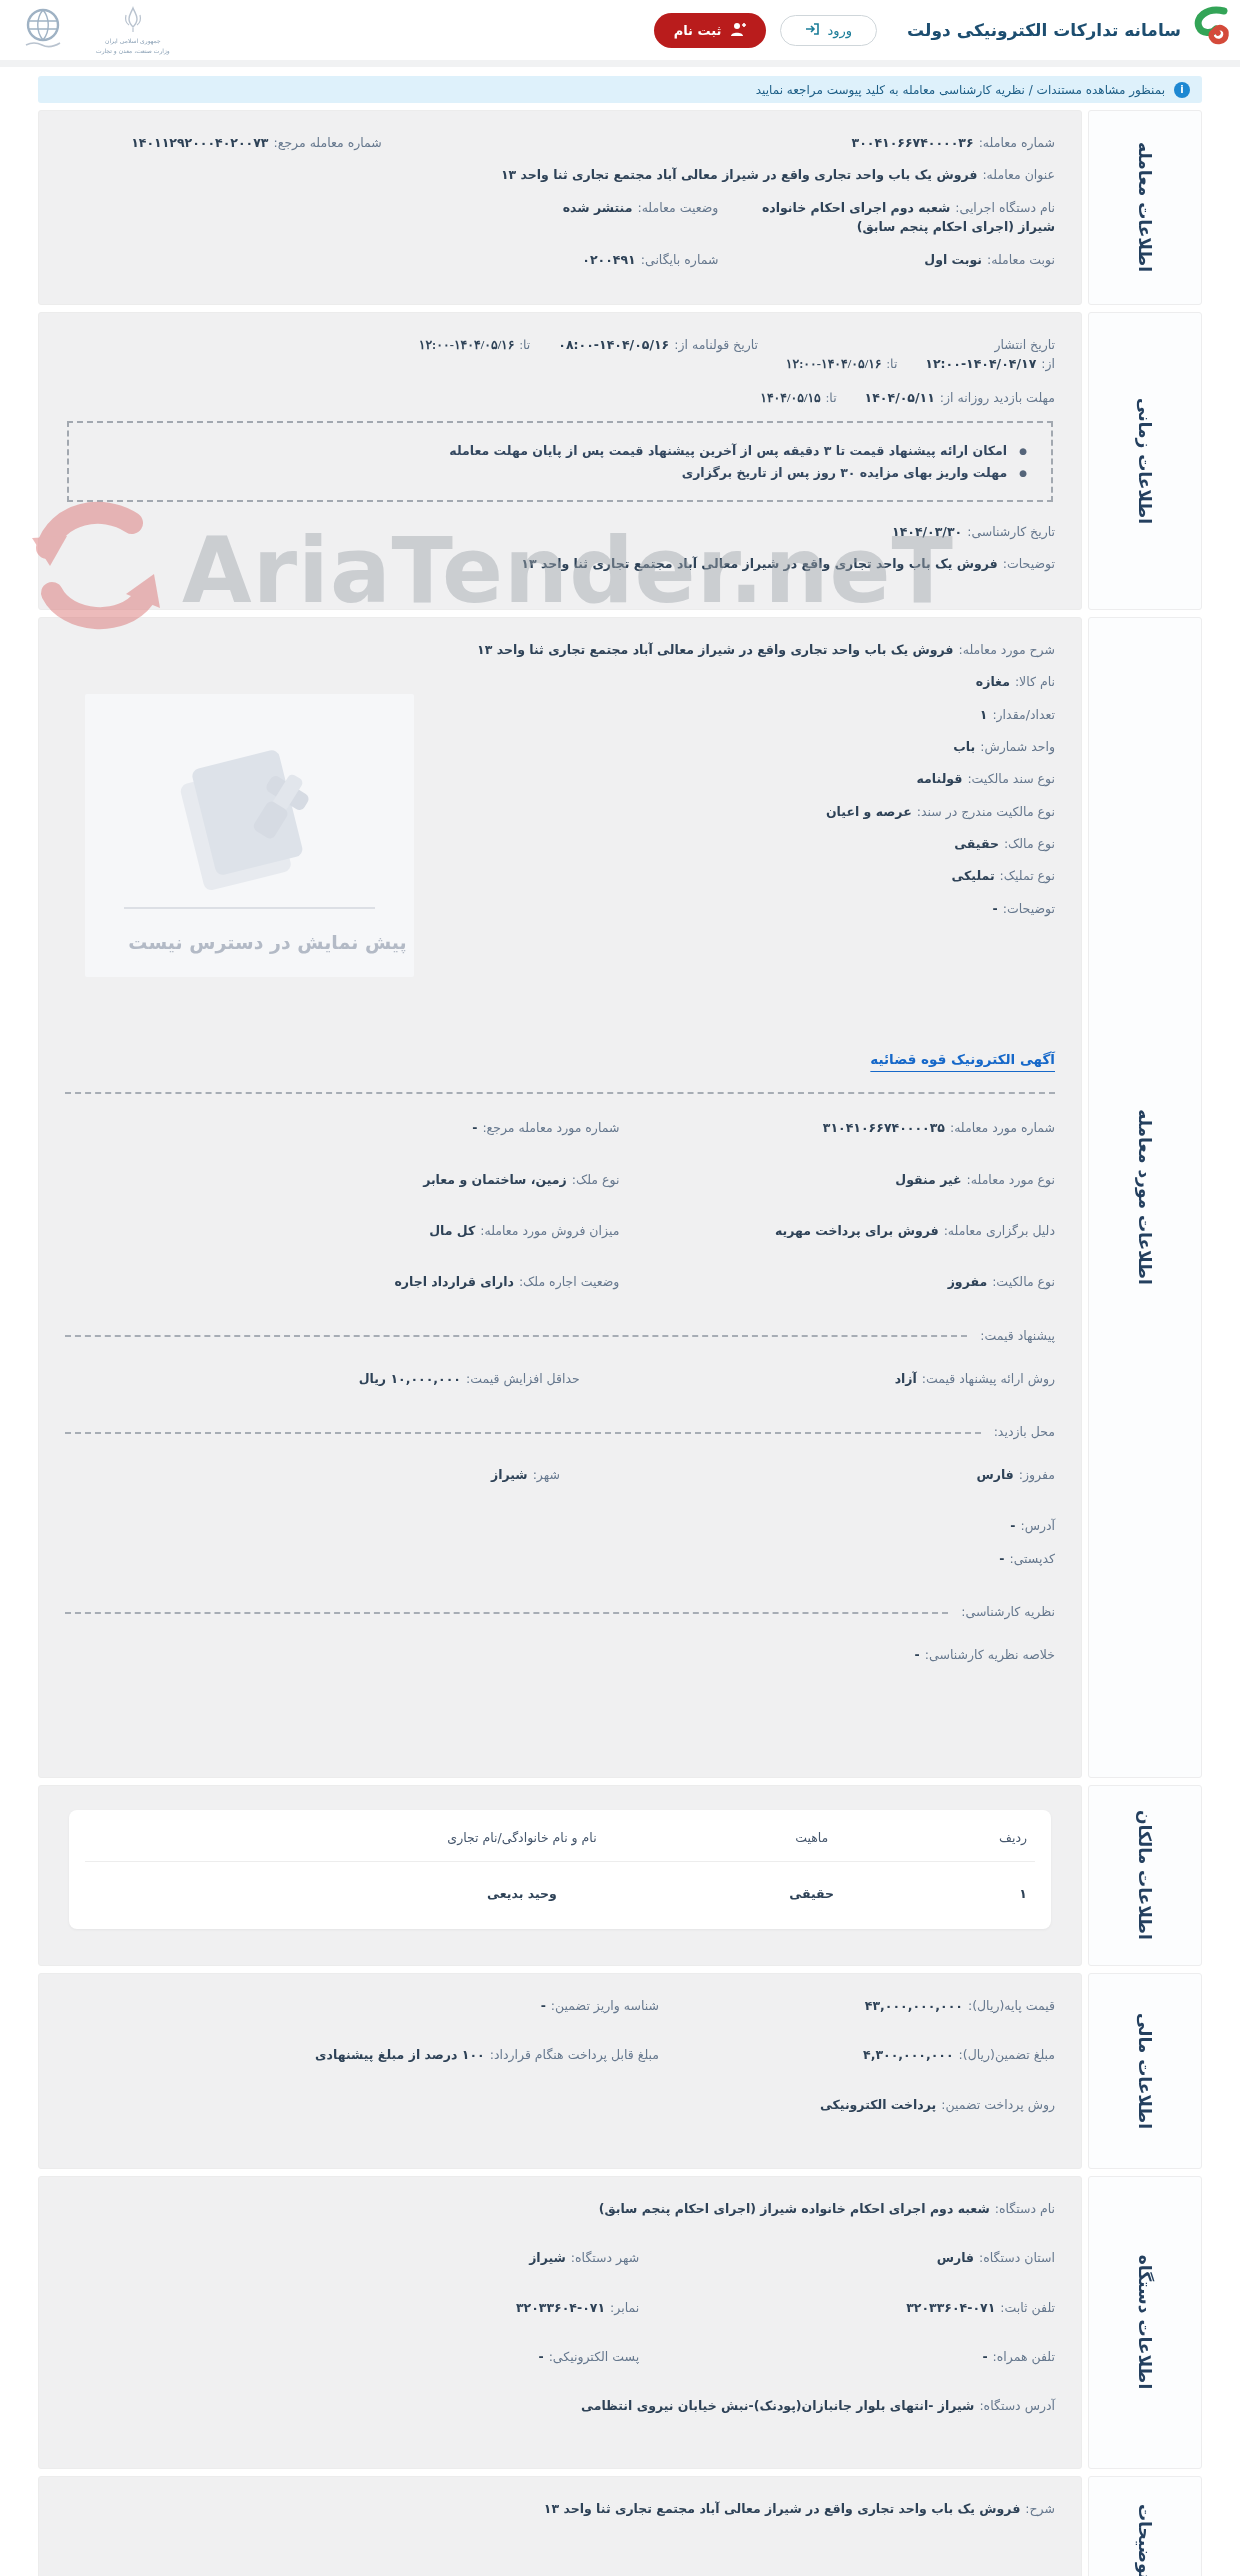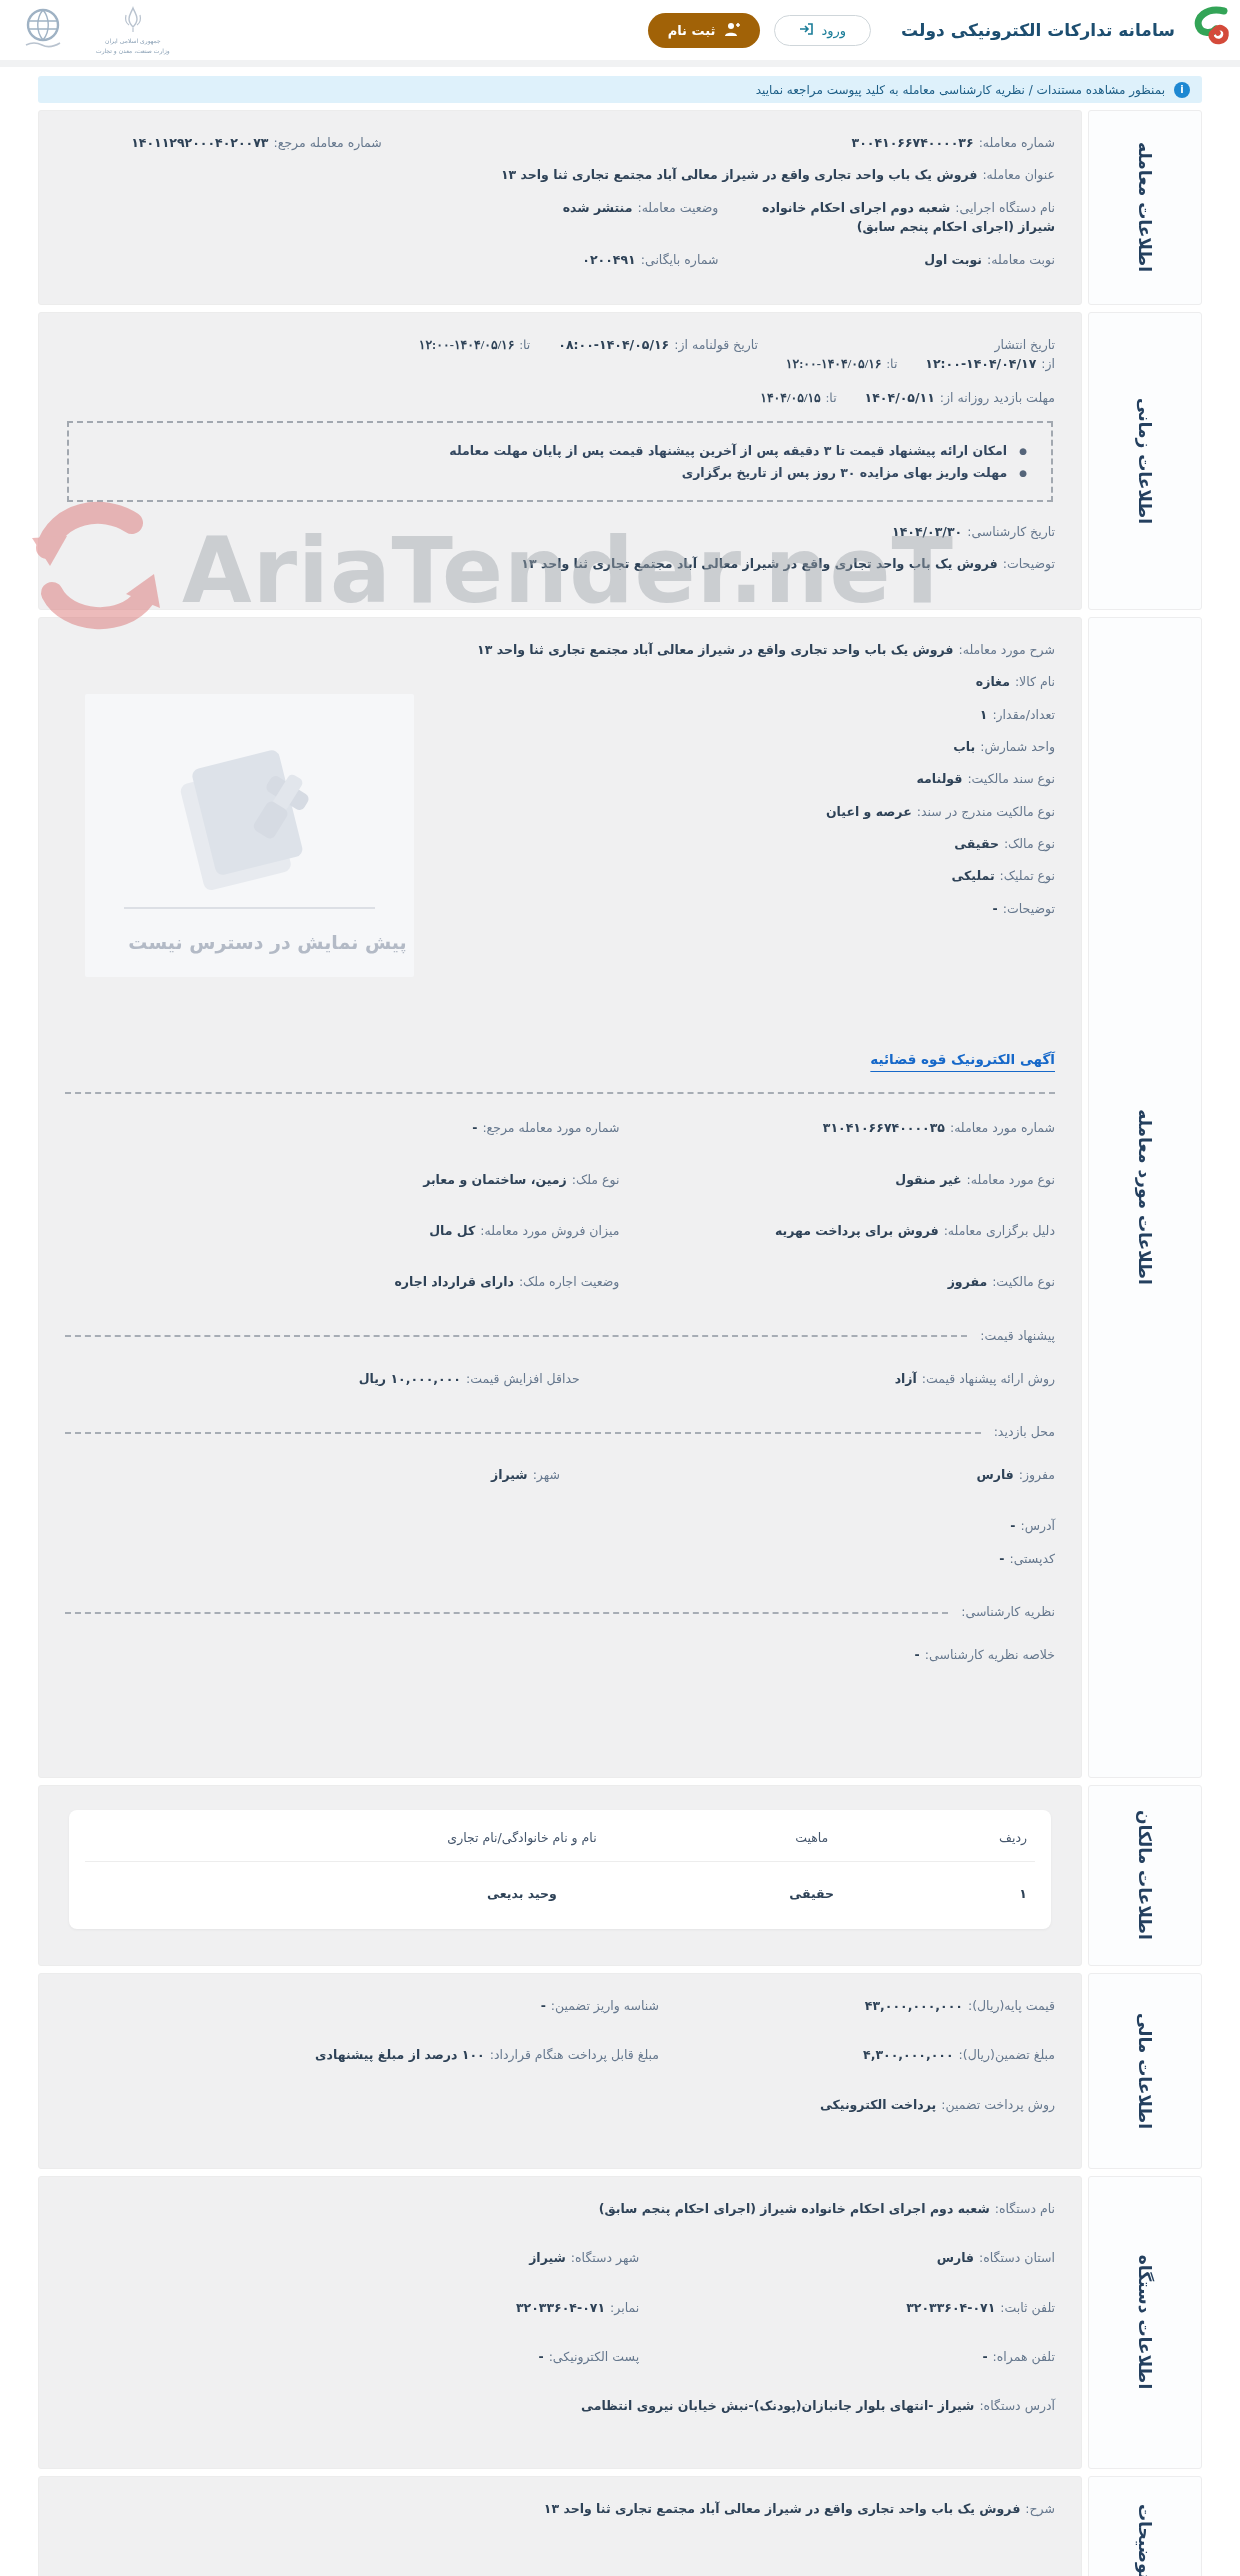--- a/index.html
+++ b/index.html
@@ -1,24 +1,24 @@
 <!DOCTYPE html>
 <html lang="fa" dir="rtl"><head>
 <meta charset="utf-8">
 <style>
   html,body{margin:0;padding:0;background:#fff;}
   body{width:1240px;position:relative;font-family:"DejaVu Sans",sans-serif;direction:rtl;color:#2e4257;}
   
   .header{display:flex;align-items:center;height:60px;padding:0 10px 0 14px;border-bottom:7px solid #f1f2f3;background:#fff;}
-  .brand{display:flex;align-items:center;gap:15px;}
+  .brand{display:flex;align-items:center;gap:9px;}
   .brand-title{font-size:17px;font-weight:bold;color:#1d4e70;}
   .btn-login{margin-right:30px;display:flex;align-items:center;gap:8px;border:1px solid #cfd6da;border-radius:20px;
              padding:7px 24px;color:#1b7d99;font-size:13px;background:#fff;cursor:pointer;font-family:inherit;}
   .btn-register{margin-right:14px;display:flex;align-items:center;gap:9px;border:none;border-radius:20px;
-             padding:9px 20px;color:#fff;font-size:13px;font-weight:bold;background:#a16207;cursor:pointer;font-family:inherit;}
+             padding:9px 20px;color:#fff;font-size:13px;font-weight:bold;background:#b91c1c;cursor:pointer;font-family:inherit;}
   .hspacer{flex:1;}
   .gov-logos{display:flex;align-items:flex-start;gap:30px;padding-left:6px;}
   .gov-logo{display:flex;flex-direction:column;align-items:center;gap:2px;}
   .gov-caption{font-size:6px;color:#8aa0b5;line-height:1.4;text-align:center;}
   
   .container{padding:9px 38px 26px;position:relative;}
   .notice{background:#def1fb;border-radius:3px;min-height:27px;display:flex;align-items:center;gap:9px;
           padding:0 12px;color:#1d5e86;font-size:12px;}
   .info-ic{flex:none;width:16px;height:16px;border-radius:50%;background:#1e88d2;color:#fff;font-size:10px;font-weight:bold;
            display:flex;align-items:center;justify-content:center;font-style:normal;}

